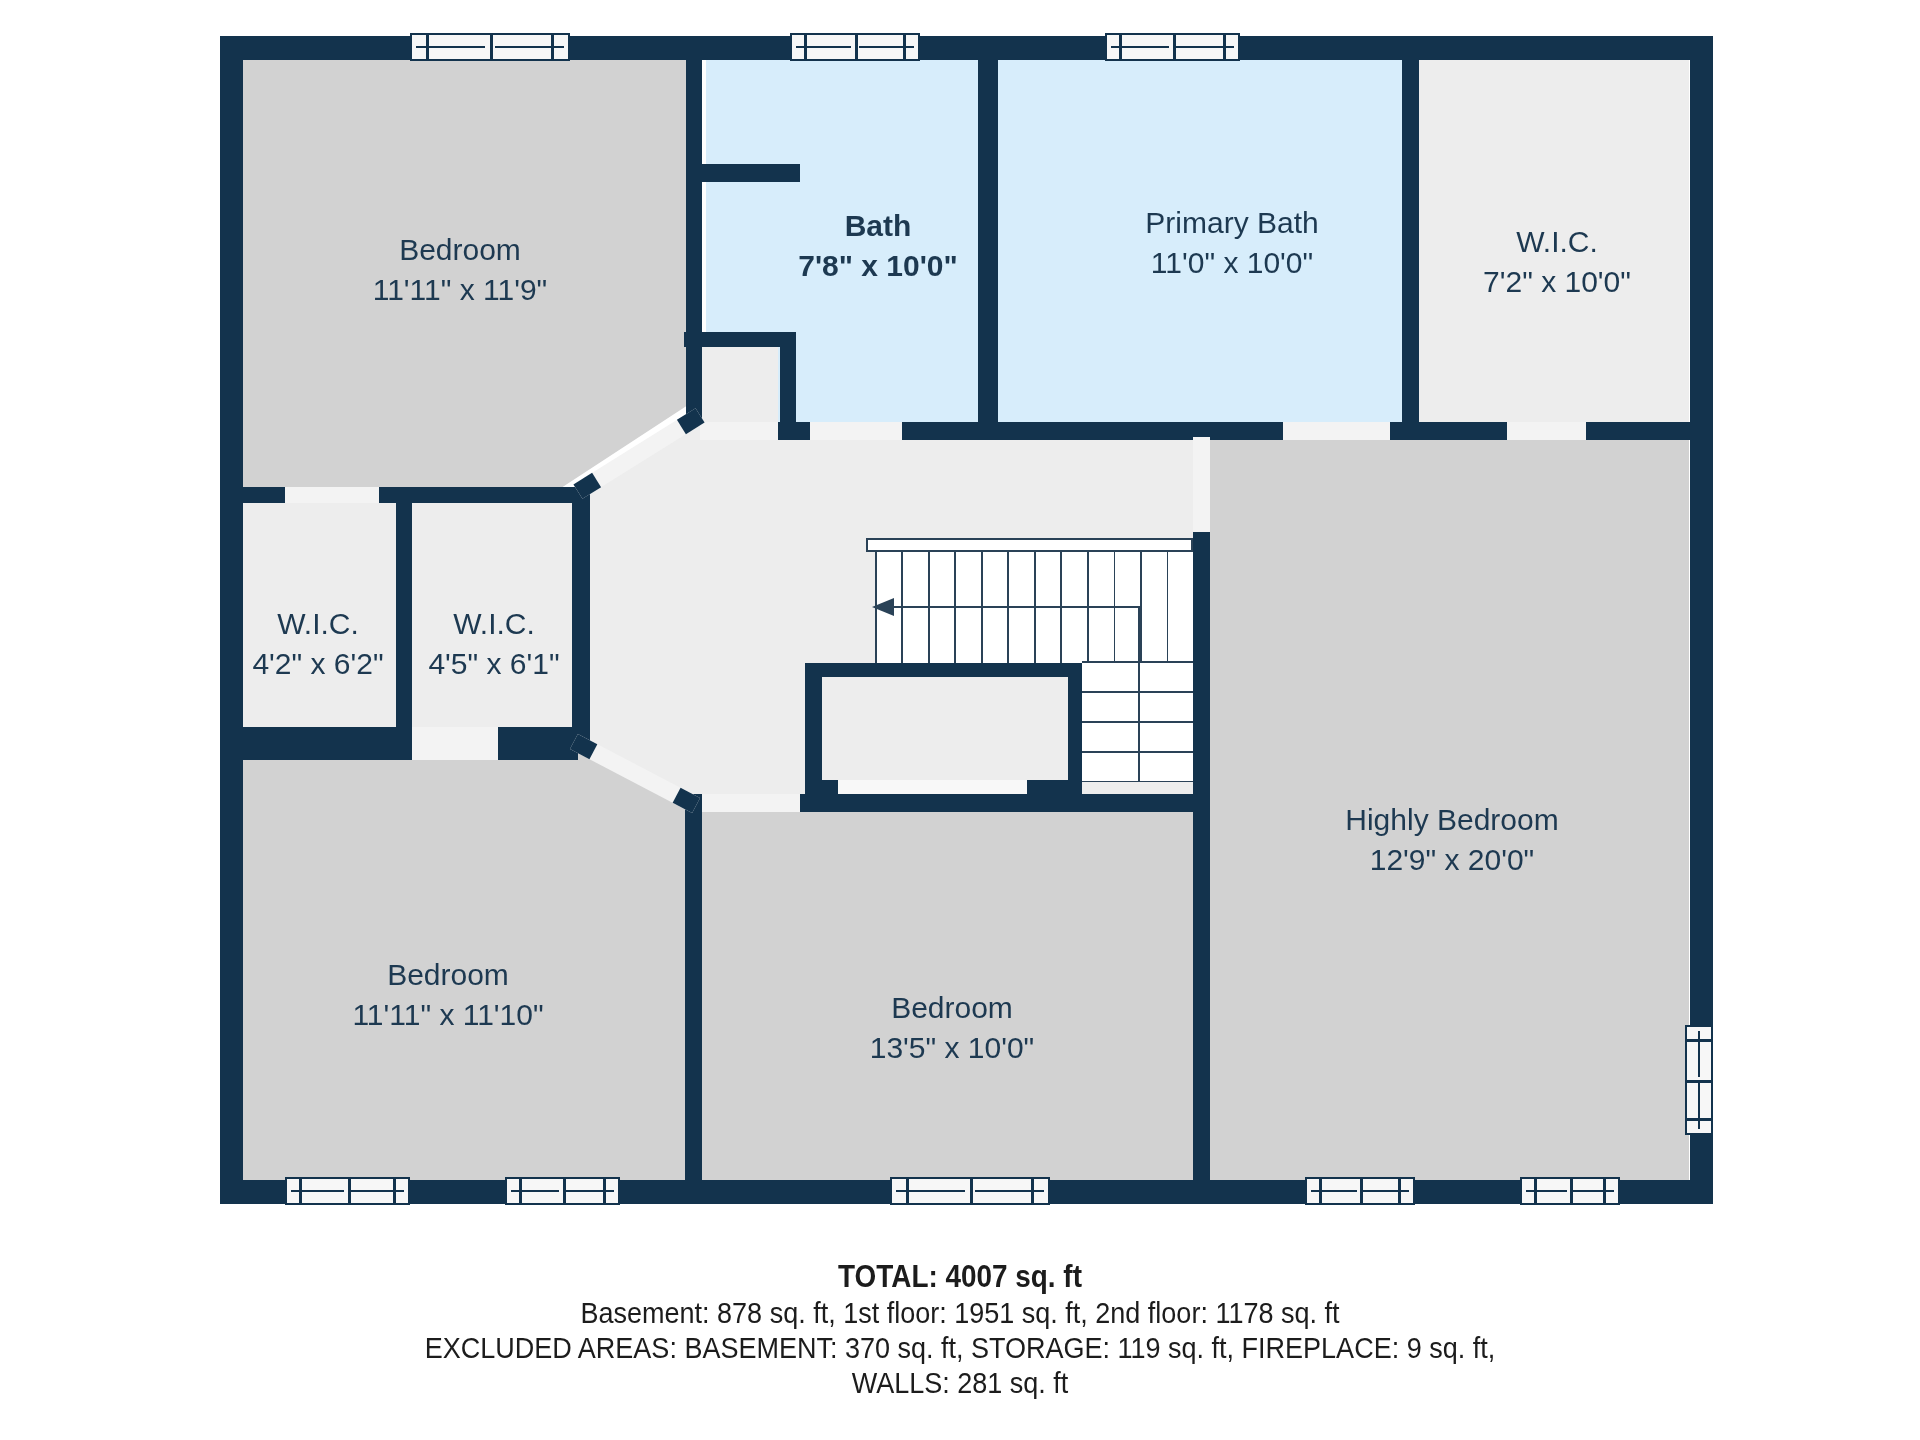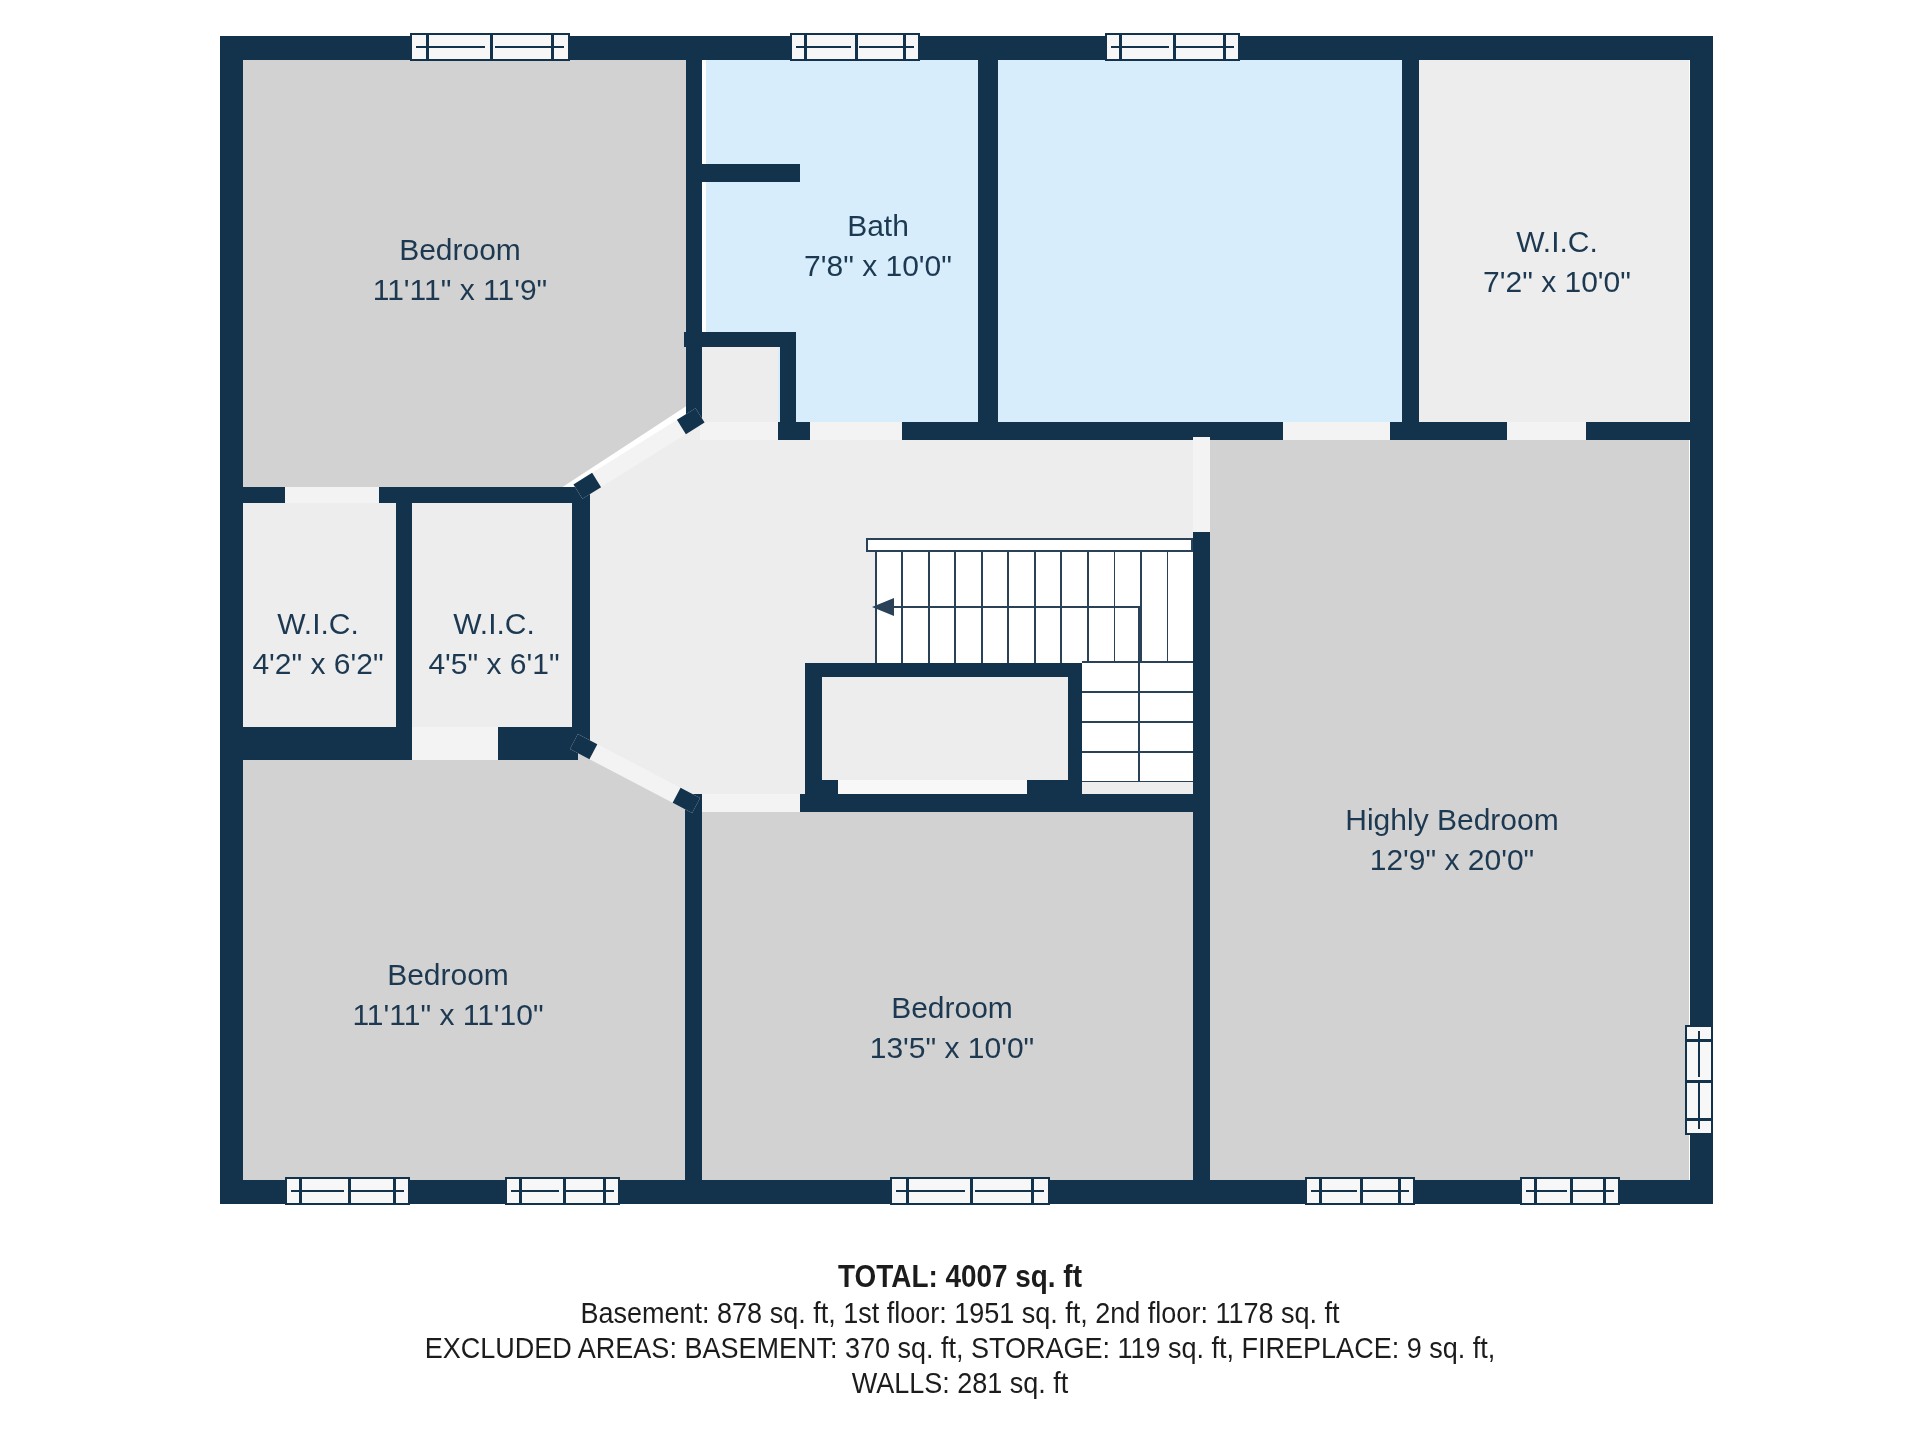--- a/index.html
+++ b/index.html
@@ -175,22 +175,25 @@
     <i class="wv" style="left:50%;"></i>
       <i class="wv" style="left:12px;"></i>
       <i class="wv" style="right:12px;"></i>
     <i class="wh" style="left:4px;right:53%;"></i>
       <i class="wh" style="left:53%;right:4px;"></i>
   </div>
 
   <div class="room-label" style="left:460px;top:230px;">
     <span>Bedroom</span><br><span>11'11" x 11'9"</span>
   </div>
-  <div class="room-label" style="left:878px;top:206px;">
+  <div class="room-label" style="left:878px;top:206px;font-weight:bold;">
     <span>Bath</span><br><span>7'8" x 10'0"</span>
+  </div>
+  <div class="room-label" style="left:1232px;top:203px;">
+    <span>Primary Bath</span><br><span>11'0" x 10'0"</span>
   </div>
   <div class="room-label" style="left:1557px;top:222px;">
     <span>W.I.C.</span><br><span>7'2" x 10'0"</span>
   </div>
   <div class="room-label" style="left:318px;top:604px;">
     <span>W.I.C.</span><br><span>4'2" x 6'2"</span>
   </div>
   <div class="room-label" style="left:494px;top:604px;">
     <span>W.I.C.</span><br><span>4'5" x 6'1"</span>
   </div>

